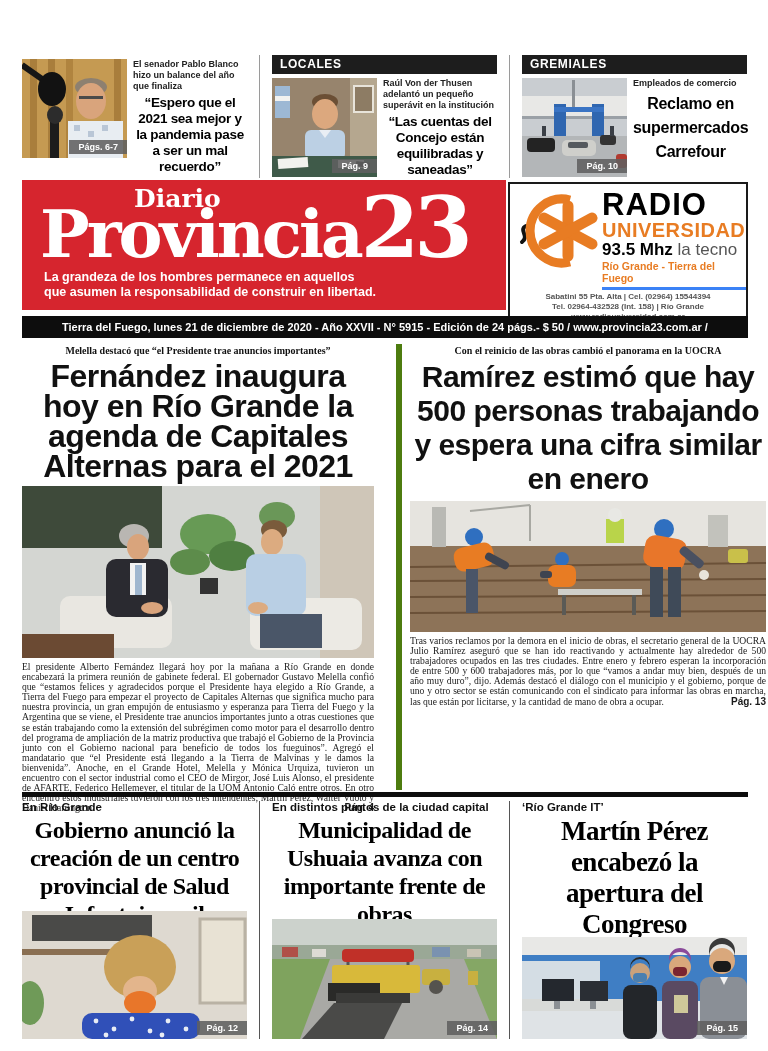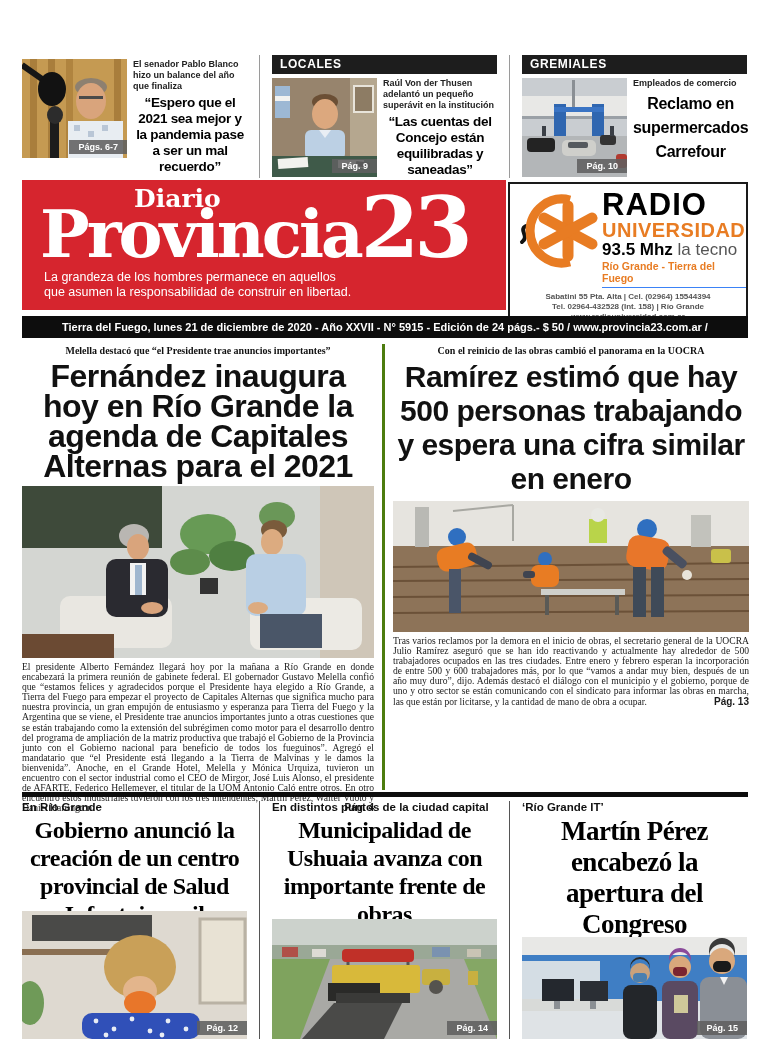--- a/index.html
+++ b/index.html
@@ -26,45 +26,45 @@
   .photo svg{display:block;width:100%;height:100%;}
 
   
   .masthead{position:absolute;left:22px;top:180px;width:484px;height:130px;background:#d6252e;
             font-family:"DejaVu Serif",serif;color:#fff;}
   .diario{position:absolute;left:112px;top:4px;font-size:25px;font-weight:bold;}
   .mast-title{position:absolute;left:18px;top:6px;font-weight:bold;letter-spacing:-3px;line-height:1;}
   .mast-title .t-main{font-size:66px;}
   .mast-title .t-num{font-size:84px;letter-spacing:-5px;}
   .tagline{position:absolute;left:22px;bottom:10px;width:370px;
-           font-family:"Liberation Sans",sans-serif;font-weight:normal;font-size:12.5px;line-height:15px;}
+           font-family:"Liberation Sans",sans-serif;font-weight:bold;font-size:12.5px;line-height:15px;}
 
   
   .radio-ad{position:absolute;left:508px;top:182px;width:240px;height:148px;background:#fff;
             border:2px solid #1a1a1a;box-sizing:border-box;}
   .ad-logo{position:absolute;left:4px;top:8px;}
   .ad-text{position:absolute;left:92px;top:6px;width:144px;}
   .ad-radio{font-size:31px;font-weight:bold;letter-spacing:1px;line-height:30px;color:#000;}
   .ad-univ{font-size:20px;font-weight:bold;letter-spacing:.5px;line-height:20px;color:#e87c23;}
   .ad-freq{font-size:17px;line-height:20px;color:#000;}
   .ad-freq b{font-weight:bold;}
   .ad-freq .tecno{color:#555;font-weight:normal;}
-  .ad-loc{font-size:10.5px;color:#e87c23;font-weight:bold;border-bottom:1px solid #3b82f6;
+  .ad-loc{font-size:10.5px;color:#e87c23;font-weight:bold;border-bottom:3px solid #3b82f6;
           padding-bottom:3px;}
   .ad-contact{position:absolute;left:0;bottom:6px;width:100%;text-align:center;
               font-size:8px;font-weight:bold;color:#555;line-height:10px;}
 
   
   .date-bar{position:absolute;left:22px;top:316px;width:726px;height:22px;background:#0d0d0d;
             color:#fff;font-size:11px;font-weight:bold;text-align:center;line-height:22px;}
 
   
   .main{position:absolute;left:22px;top:344px;width:726px;height:446px;display:flex;}
   .col-left{width:352px;}
-  .col-right{width:356px;border-left:3px solid #4d7c0f;margin-left:8px;padding-left:8px;}
+  .col-right{width:356px;border-left:6px solid #4d7c0f;margin-left:22px;padding-left:8px;}
   .kicker{font-size:10px;font-weight:bold;text-align:center;line-height:14px;color:#111;font-family:Liberation Serif, serif;}
   .headline-l{font-size:32px;font-weight:bold;line-height:30px;text-align:center;
               letter-spacing:-.5px;margin-top:3px;}
   .headline-r{font-size:30px;font-weight:bold;line-height:34px;text-align:center;
               letter-spacing:-.5px;margin-top:2px;}
   .main-photo-left{width:352px;height:172px;margin-top:5px;}
   .main-photo-right{width:356px;height:131px;margin-top:5px;}
   .body-text{position:relative;font-family:"Liberation Serif",serif;font-size:9.6px;
              line-height:10.1px;text-align:justify;margin-top:4px;color:#1a1a1a;}
   .pg-ref{position:absolute;right:0;bottom:0;background:#fff;padding-left:8px;

